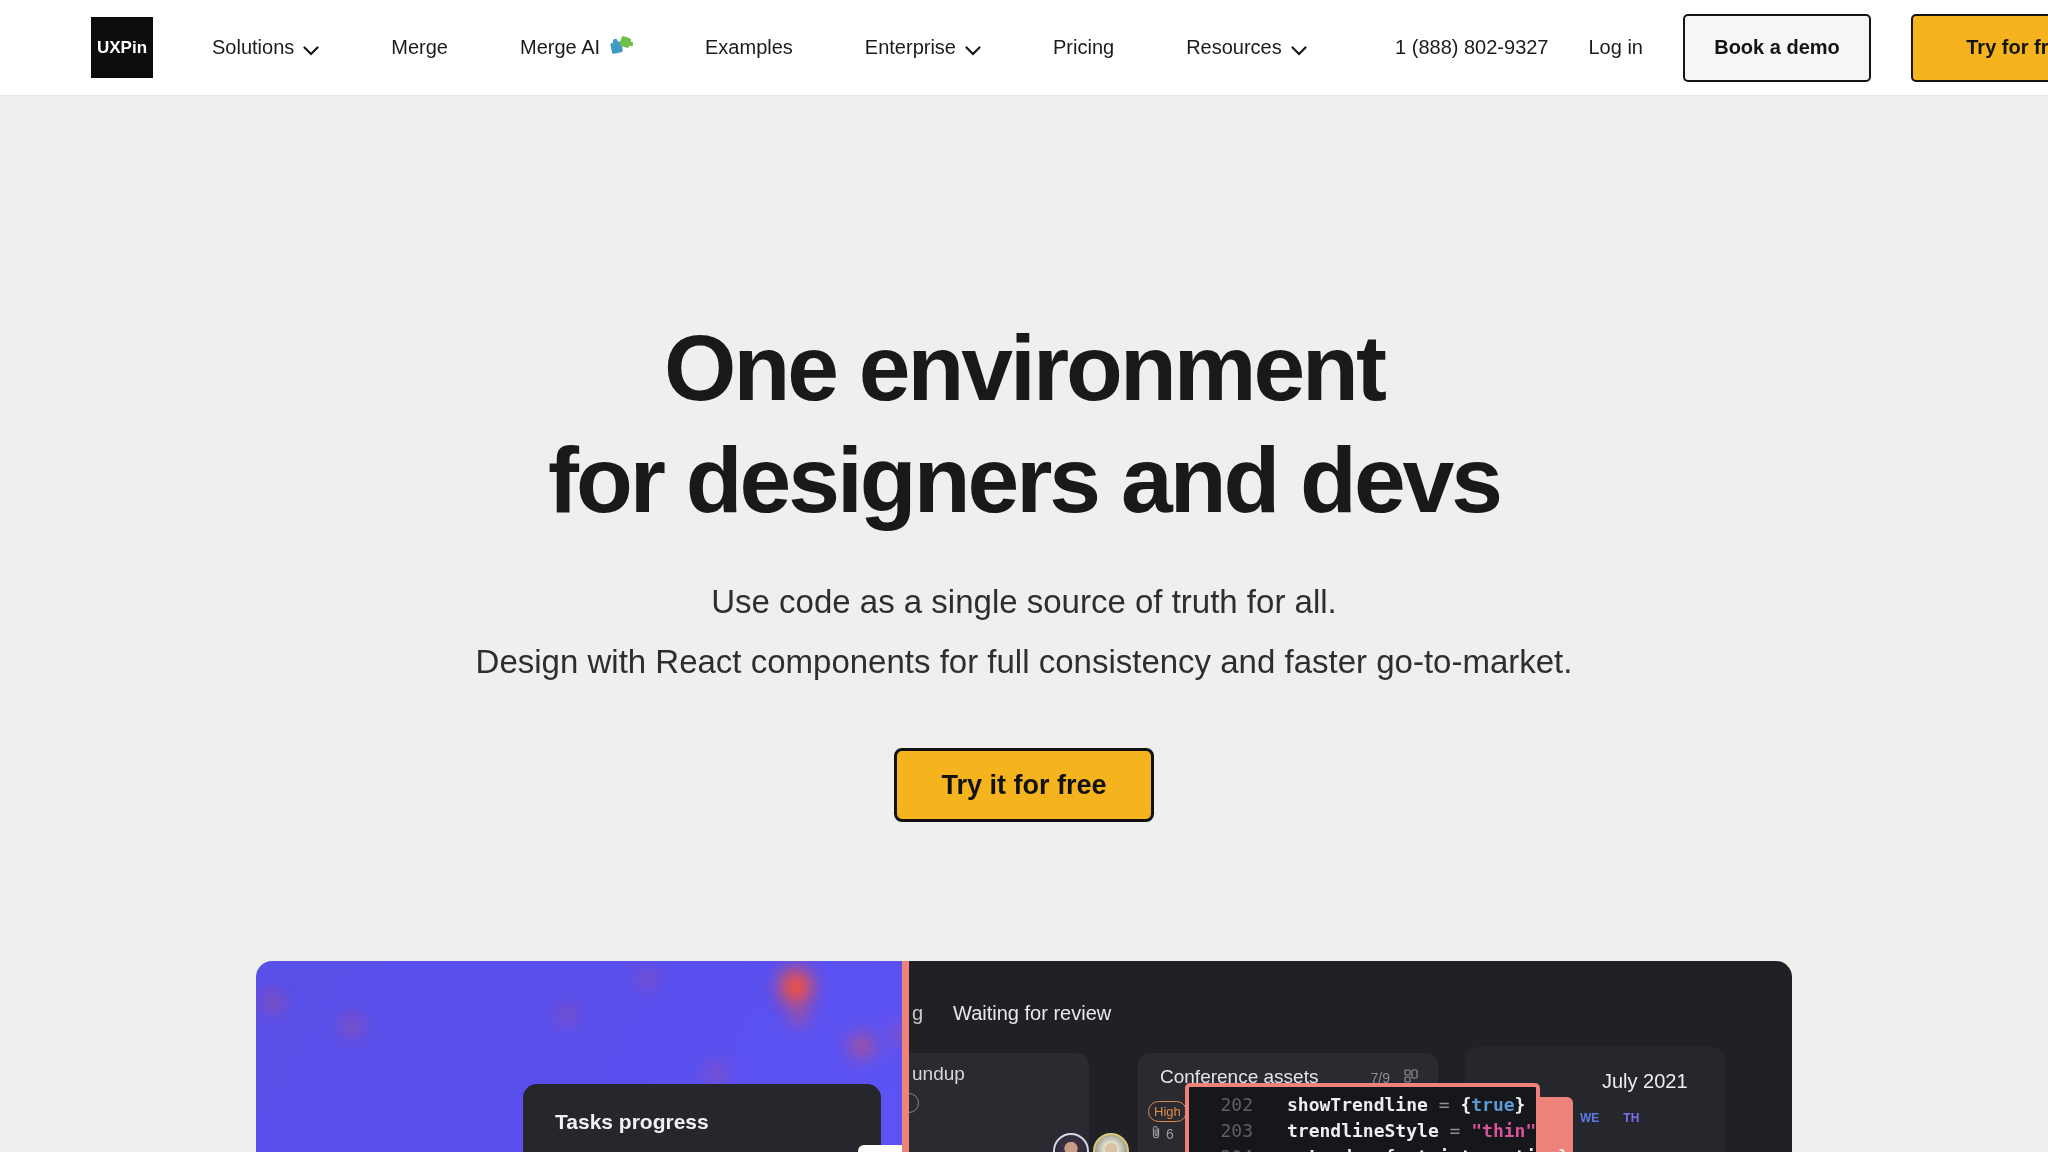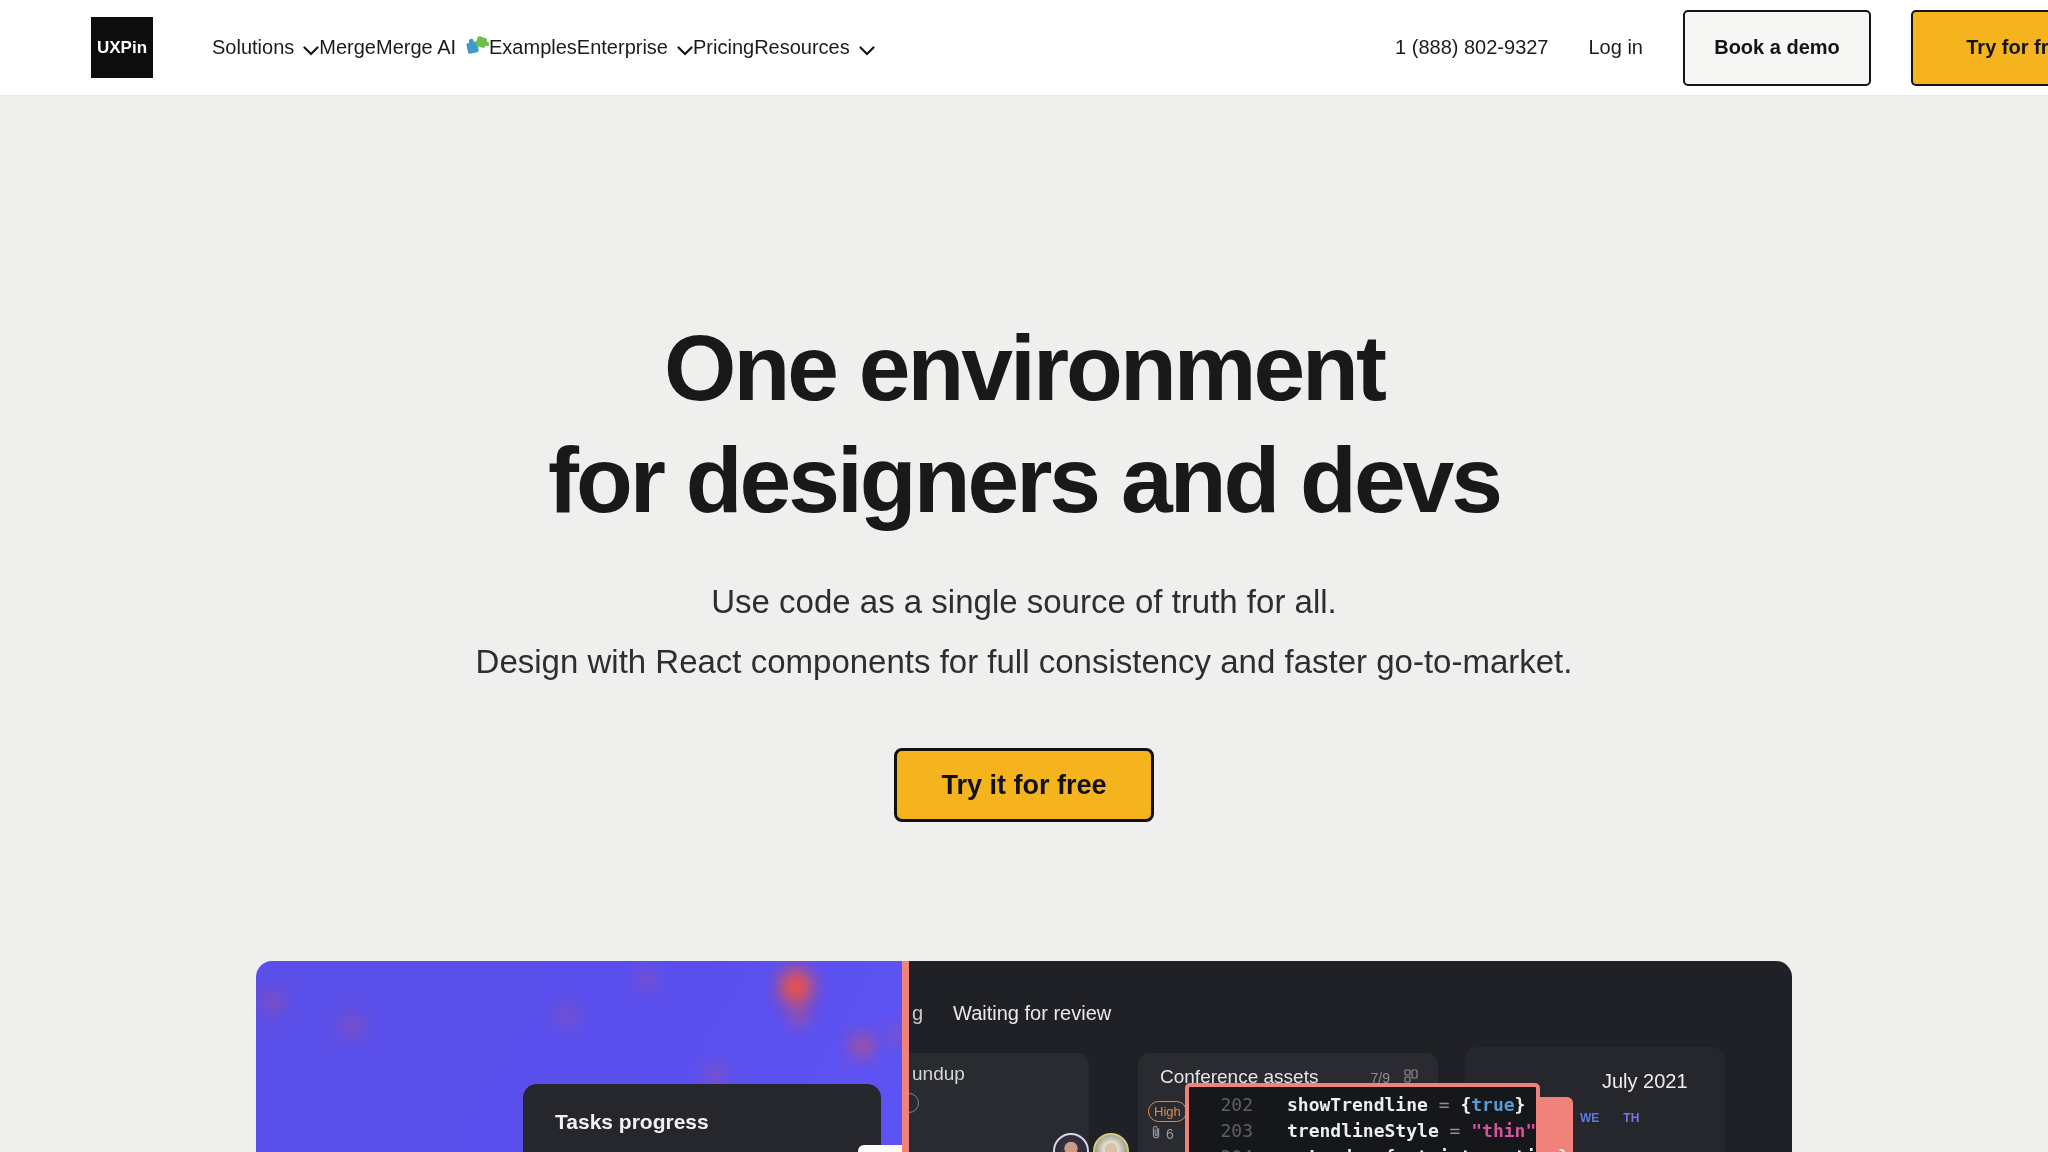--- a/index.html
+++ b/index.html
@@ -11,26 +11,26 @@
   html,body{margin:0;padding:0;}
   body{font-family:"Liberation Sans","DejaVu Sans",sans-serif;background:var(--page-bg);}
   #screen{position:relative;width:2048px;height:1152px;overflow:hidden;background:var(--page-bg);}
 
   
   .nav{position:absolute;top:0;left:0;width:2048px;height:96px;background:#ffffff;
        border-bottom:1px solid #e8e8e6;display:flex;align-items:center;z-index:10;}
   .nav > *{flex-shrink:0;}
   .logo{width:62px;height:61px;margin-left:91px;background:#0d0d0d;color:#fff;
         display:flex;align-items:center;justify-content:center;font-size:17px;font-weight:bold;letter-spacing:0;}
-  .nav-left{display:flex;align-items:center;margin-left:59px;}
+  .nav-left{display:flex;align-items:center;gap:72px;margin-left:59px;}
   .nav-item{display:flex;align-items:center;gap:9px;font-size:20px;color:#1b1b1b;cursor:pointer;white-space:nowrap;}
   .chev{display:inline-block;margin-top:3px;}
   .nav-right{display:flex;align-items:center;gap:40px;margin-left:auto;margin-right:-78px;}
   .nav-phone,.nav-login{font-size:20px;color:#1b1b1b;white-space:nowrap;}
-  .btn{height:76px;display:flex;align-items:center;justify-content:center;
+  .btn{height:68px;display:flex;align-items:center;justify-content:center;
        border:2.5px solid #141414;border-radius:5px;font-size:20px;font-weight:bold;color:#141414;
        padding:0 26px;white-space:nowrap;cursor:pointer;}
   .btn-demo{background:#f6f6f4;width:188px;}
   .btn-tryfree{background:var(--accent-yellow);width:215px;}
 
   
   .hero{position:absolute;top:96px;left:0;width:2048px;text-align:center;}
   .hero h1{margin:0;padding-top:216px;font-size:93px;line-height:112px;font-weight:800;
            letter-spacing:-3px;color:var(--ink);}
   .hero .sub{margin-top:36px;font-size:33px;line-height:60px;font-weight:400;color:#2e2e2e;}

